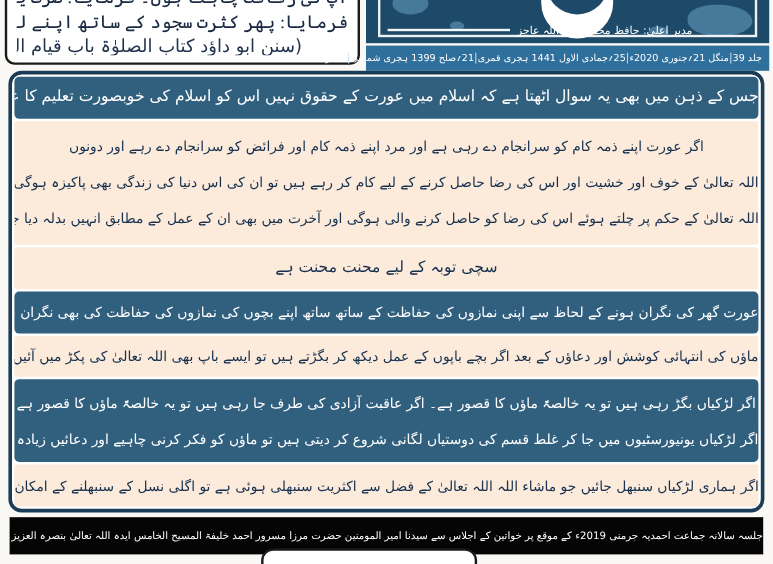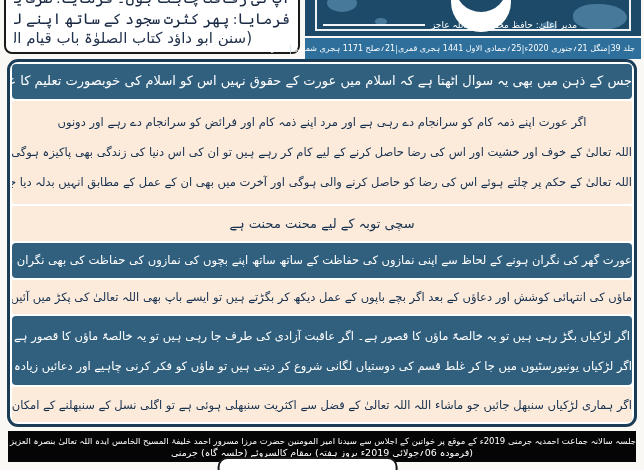--- a/index.html
+++ b/index.html
@@ -105,21 +105,21 @@
   </div>
 </div>
 
 <div class="datebar">
   <span class="date-item">جلد 39</span>
   <span class="date-div">|</span>
   <span class="date-item">منگل 21؍جنوری 2020ء</span>
   <span class="date-div">|</span>
   <span class="date-item">25؍جمادی الاول 1441 ہجری قمری</span>
   <span class="date-div">|</span>
-  <span class="date-item">21؍صلح 1171 ہجری شمسی</span>
+  <span class="date-item">21؍صلح 1399 ہجری شمسی</span>
   <span class="date-div">|</span>
   <span class="date-item">شمارہ 07</span>
 </div>
 
 <div class="content">
   <div class="bar navy" style="flex-grow:1">
     <div class="q-line">جس کے ذہن میں بھی یہ سوال اٹھتا ہے کہ اسلام میں عورت کے حقوق نہیں اس کو اسلام کی خوبصورت تعلیم کا علم ہی نہیں</div>
   </div>
   <div class="bar peach" style="flex-grow:3">
     <div class="q-line small">اگر عورت اپنے ذمہ کام کو سرانجام دے رہی ہے اور مرد اپنے ذمہ کام اور فرائض کو سرانجام دے رہے اور دونوں</div>
@@ -139,16 +139,15 @@
     <div class="q-line small">اگر لڑکیاں بگڑ رہی ہیں تو یہ خالصۃً ماؤں کا قصور ہے۔ اگر عاقبت آزادی کی طرف جا رہی ہیں تو یہ خالصۃً ماؤں کا قصور ہے</div>
     <div class="q-line small">اگر لڑکیاں یونیورسٹیوں میں جا کر غلط قسم کی دوستیاں لگانی شروع کر دیتی ہیں تو ماؤں کو فکر کرنی چاہیے اور دعائیں زیادہ کرنی چاہئیں</div>
   </div>
   <div class="bar peach" style="flex-grow:1">
     <div class="q-line small">اگر ہماری لڑکیاں سنبھل جائیں جو ماشاء اللہ اللہ تعالیٰ کے فضل سے اکثریت سنبھلی ہوئی ہے تو اگلی نسل کے سنبھلنے کے امکان زیادہ روشن ہو جاتے ہیں</div>
   </div>
 </div>
 
 <div class="footer">
   <div class="f-line l1">جلسہ سالانہ جماعت احمدیہ جرمنی 2019ء کے موقع پر خواتین کے اجلاس سے سیدنا امیر المومنین حضرت مرزا مسرور احمد خلیفۃ المسیح الخامس ایدہ اللہ تعالیٰ بنصرہ العزیز کا بصیرت افروز اور ولولہ انگیز خطاب</div>
-  <div class="f-line l2">(فرمودہ 06؍جولائی 2019ء بروز ہفتہ) بمقام کالسروئے (جلسہ گاہ) جرمنی</div>
 </div>
 
 <div class="pill"></div>
 
 </body></html>

